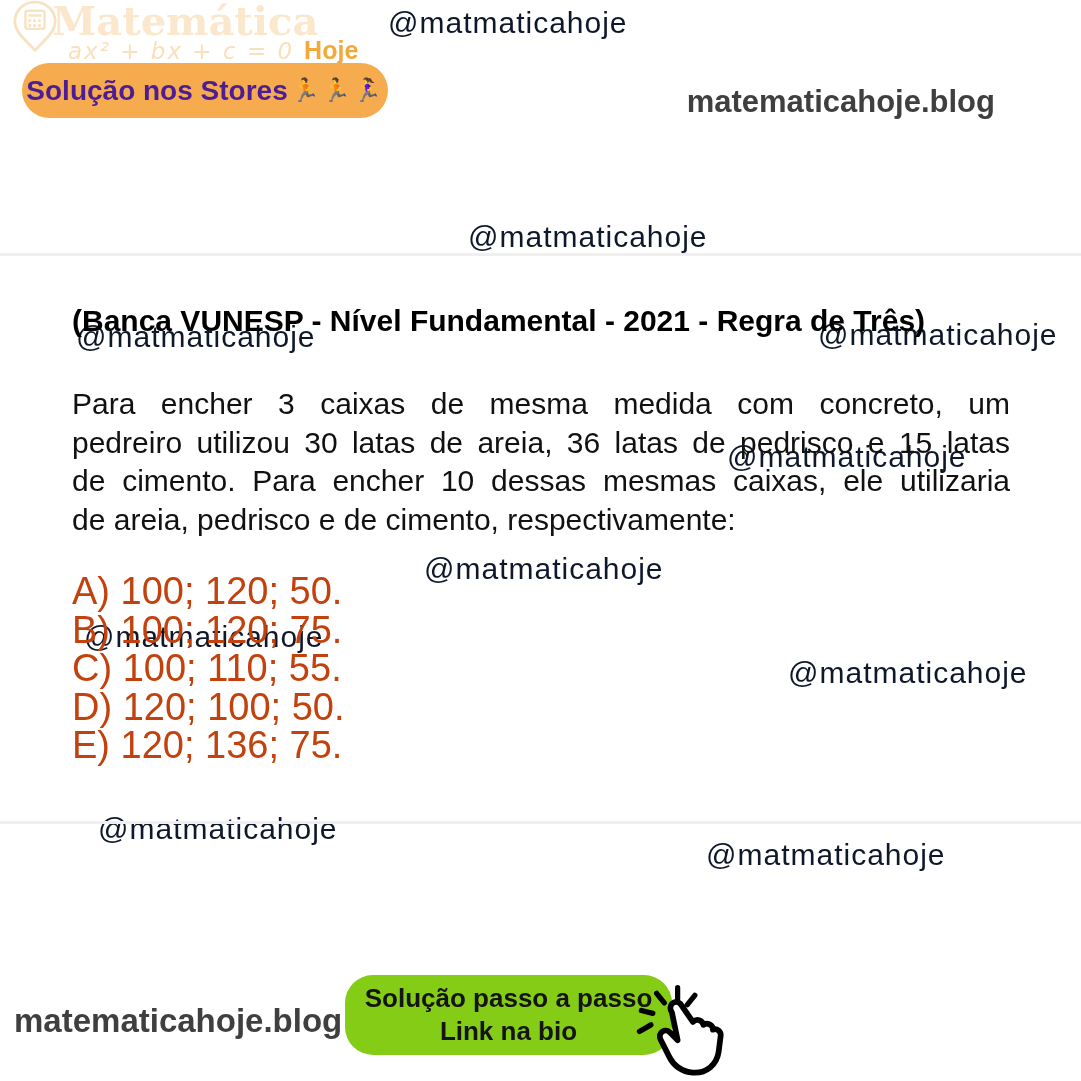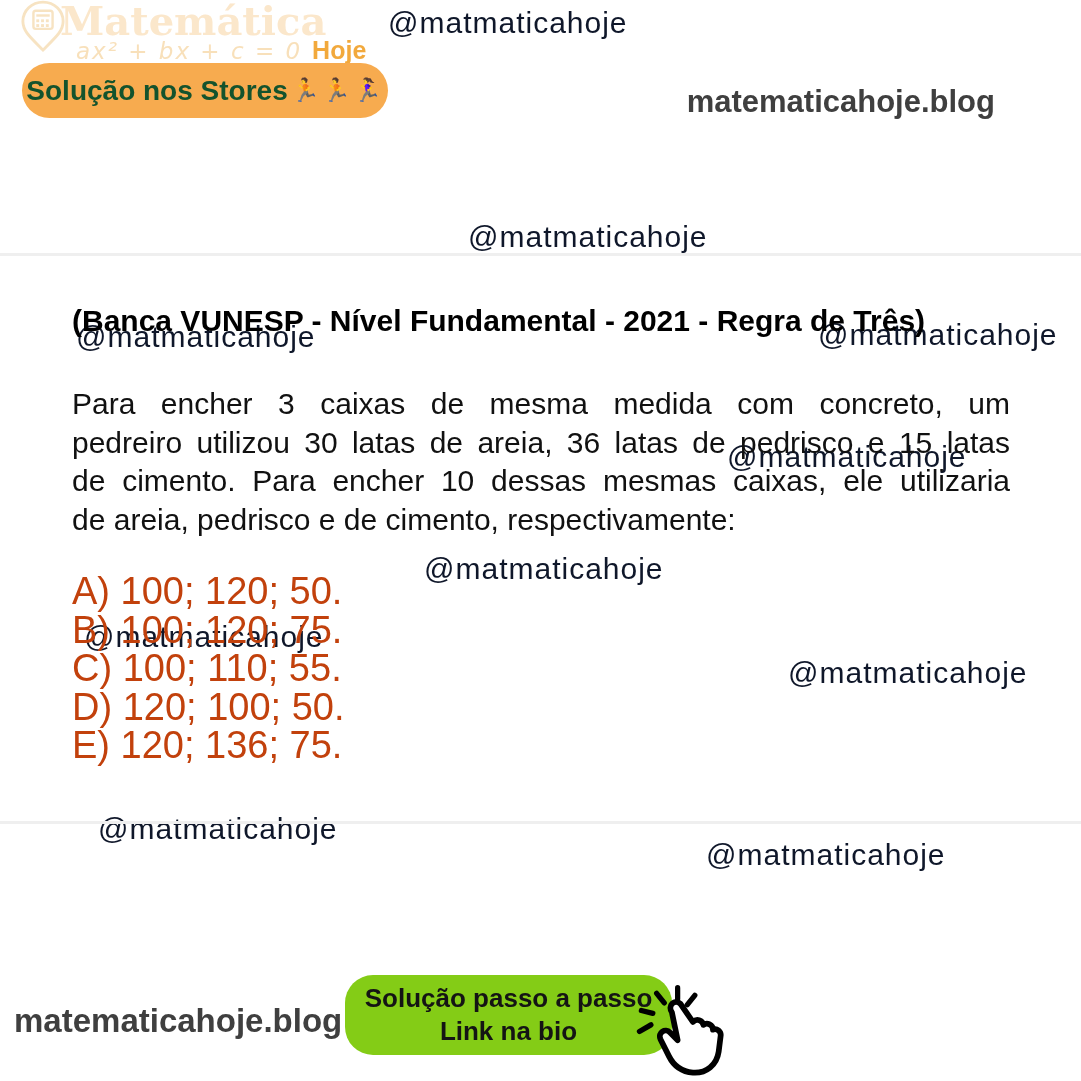--- a/index.html
+++ b/index.html
@@ -6,40 +6,40 @@
   body{
     width:1081px;height:1081px;position:relative;background:#ffffff;
     font-family:"Liberation Sans",sans-serif;overflow:hidden;
   }
   
   .wm{
     position:absolute;font-size:30px;font-weight:normal;color:#0f172a;
     z-index:0;white-space:nowrap;letter-spacing:1px;
   }
   
-  .logo{position:absolute;left:20px;top:0;display:flex;align-items:flex-start;z-index:1;justify-content:space-between;}
+  .logo{position:absolute;left:12px;top:0;display:flex;align-items:flex-start;z-index:1;justify-content:space-between;}
   .logo-pin{width:46px;height:54px;flex:0 0 auto;}
   .logo-col{margin-left:-6px;}
   .logo-title{
     font-family:"DejaVu Serif",serif;font-weight:bold;font-size:40px;
     color:#FBE7CB;line-height:1.05;
   }
   .logo-subrow{display:flex;align-items:baseline;gap:10px;margin-top:-6px;margin-left:16px;}
   .logo-formula{
     font-family:"DejaVu Sans",sans-serif;font-style:italic;
     font-size:23px;color:#F8E0BA;letter-spacing:2px;
   }
   .logo-hoje{font-size:25px;font-weight:bold;color:#F2A93C;}
   
   .top-button{
     position:absolute;left:22px;top:63px;width:366px;height:55px;
     background:#F7AB4F;border-radius:30px;display:flex;align-items:center;
     justify-content:center;gap:4px;z-index:1;
   }
-  .top-button-label{font-size:28px;font-weight:bold;color:#14532d;}
+  .top-button-label{font-size:28px;font-weight:bold;color:#4c1d95;}
   .top-button-emojis{font-size:23px;letter-spacing:2px;}
   
   .site-top{
     position:absolute;top:84px;right:86px;font-size:31px;font-weight:bold;
     color:#3F3F3F;z-index:1;
   }
   .site-bottom{
     position:absolute;left:14px;top:1002px;font-size:33px;font-weight:bold;
     color:#3F3F3F;z-index:1;
   }

